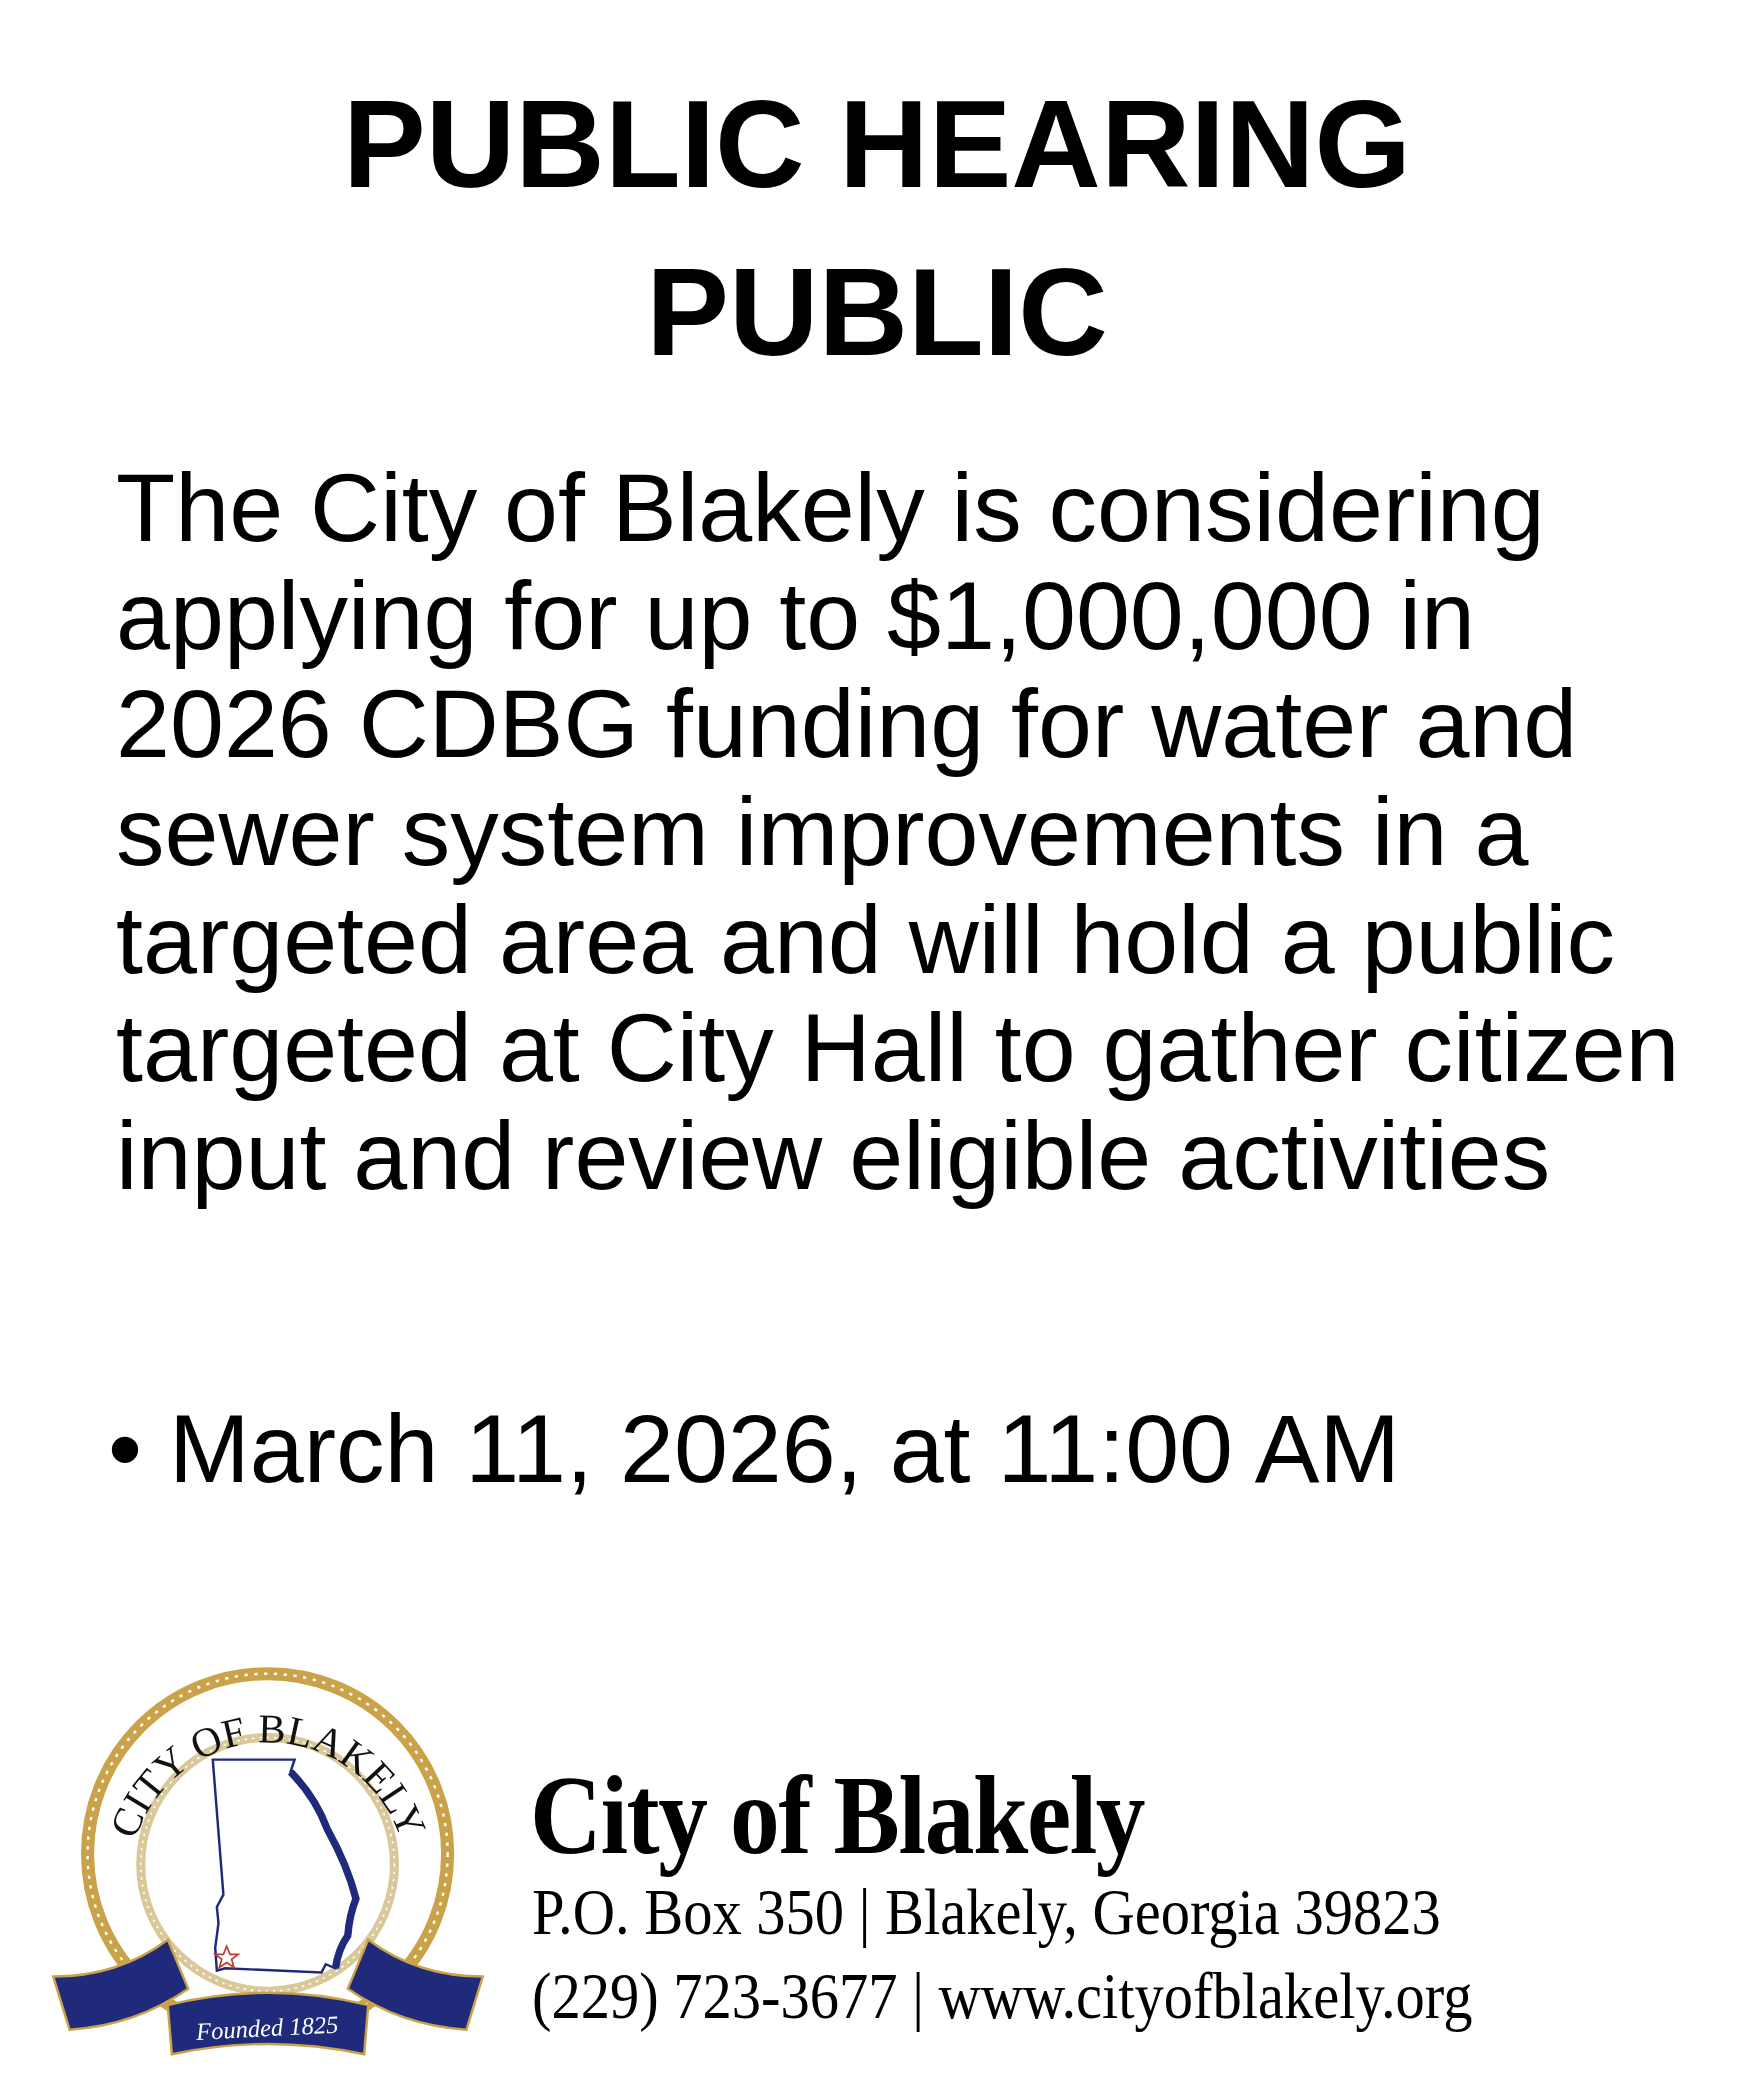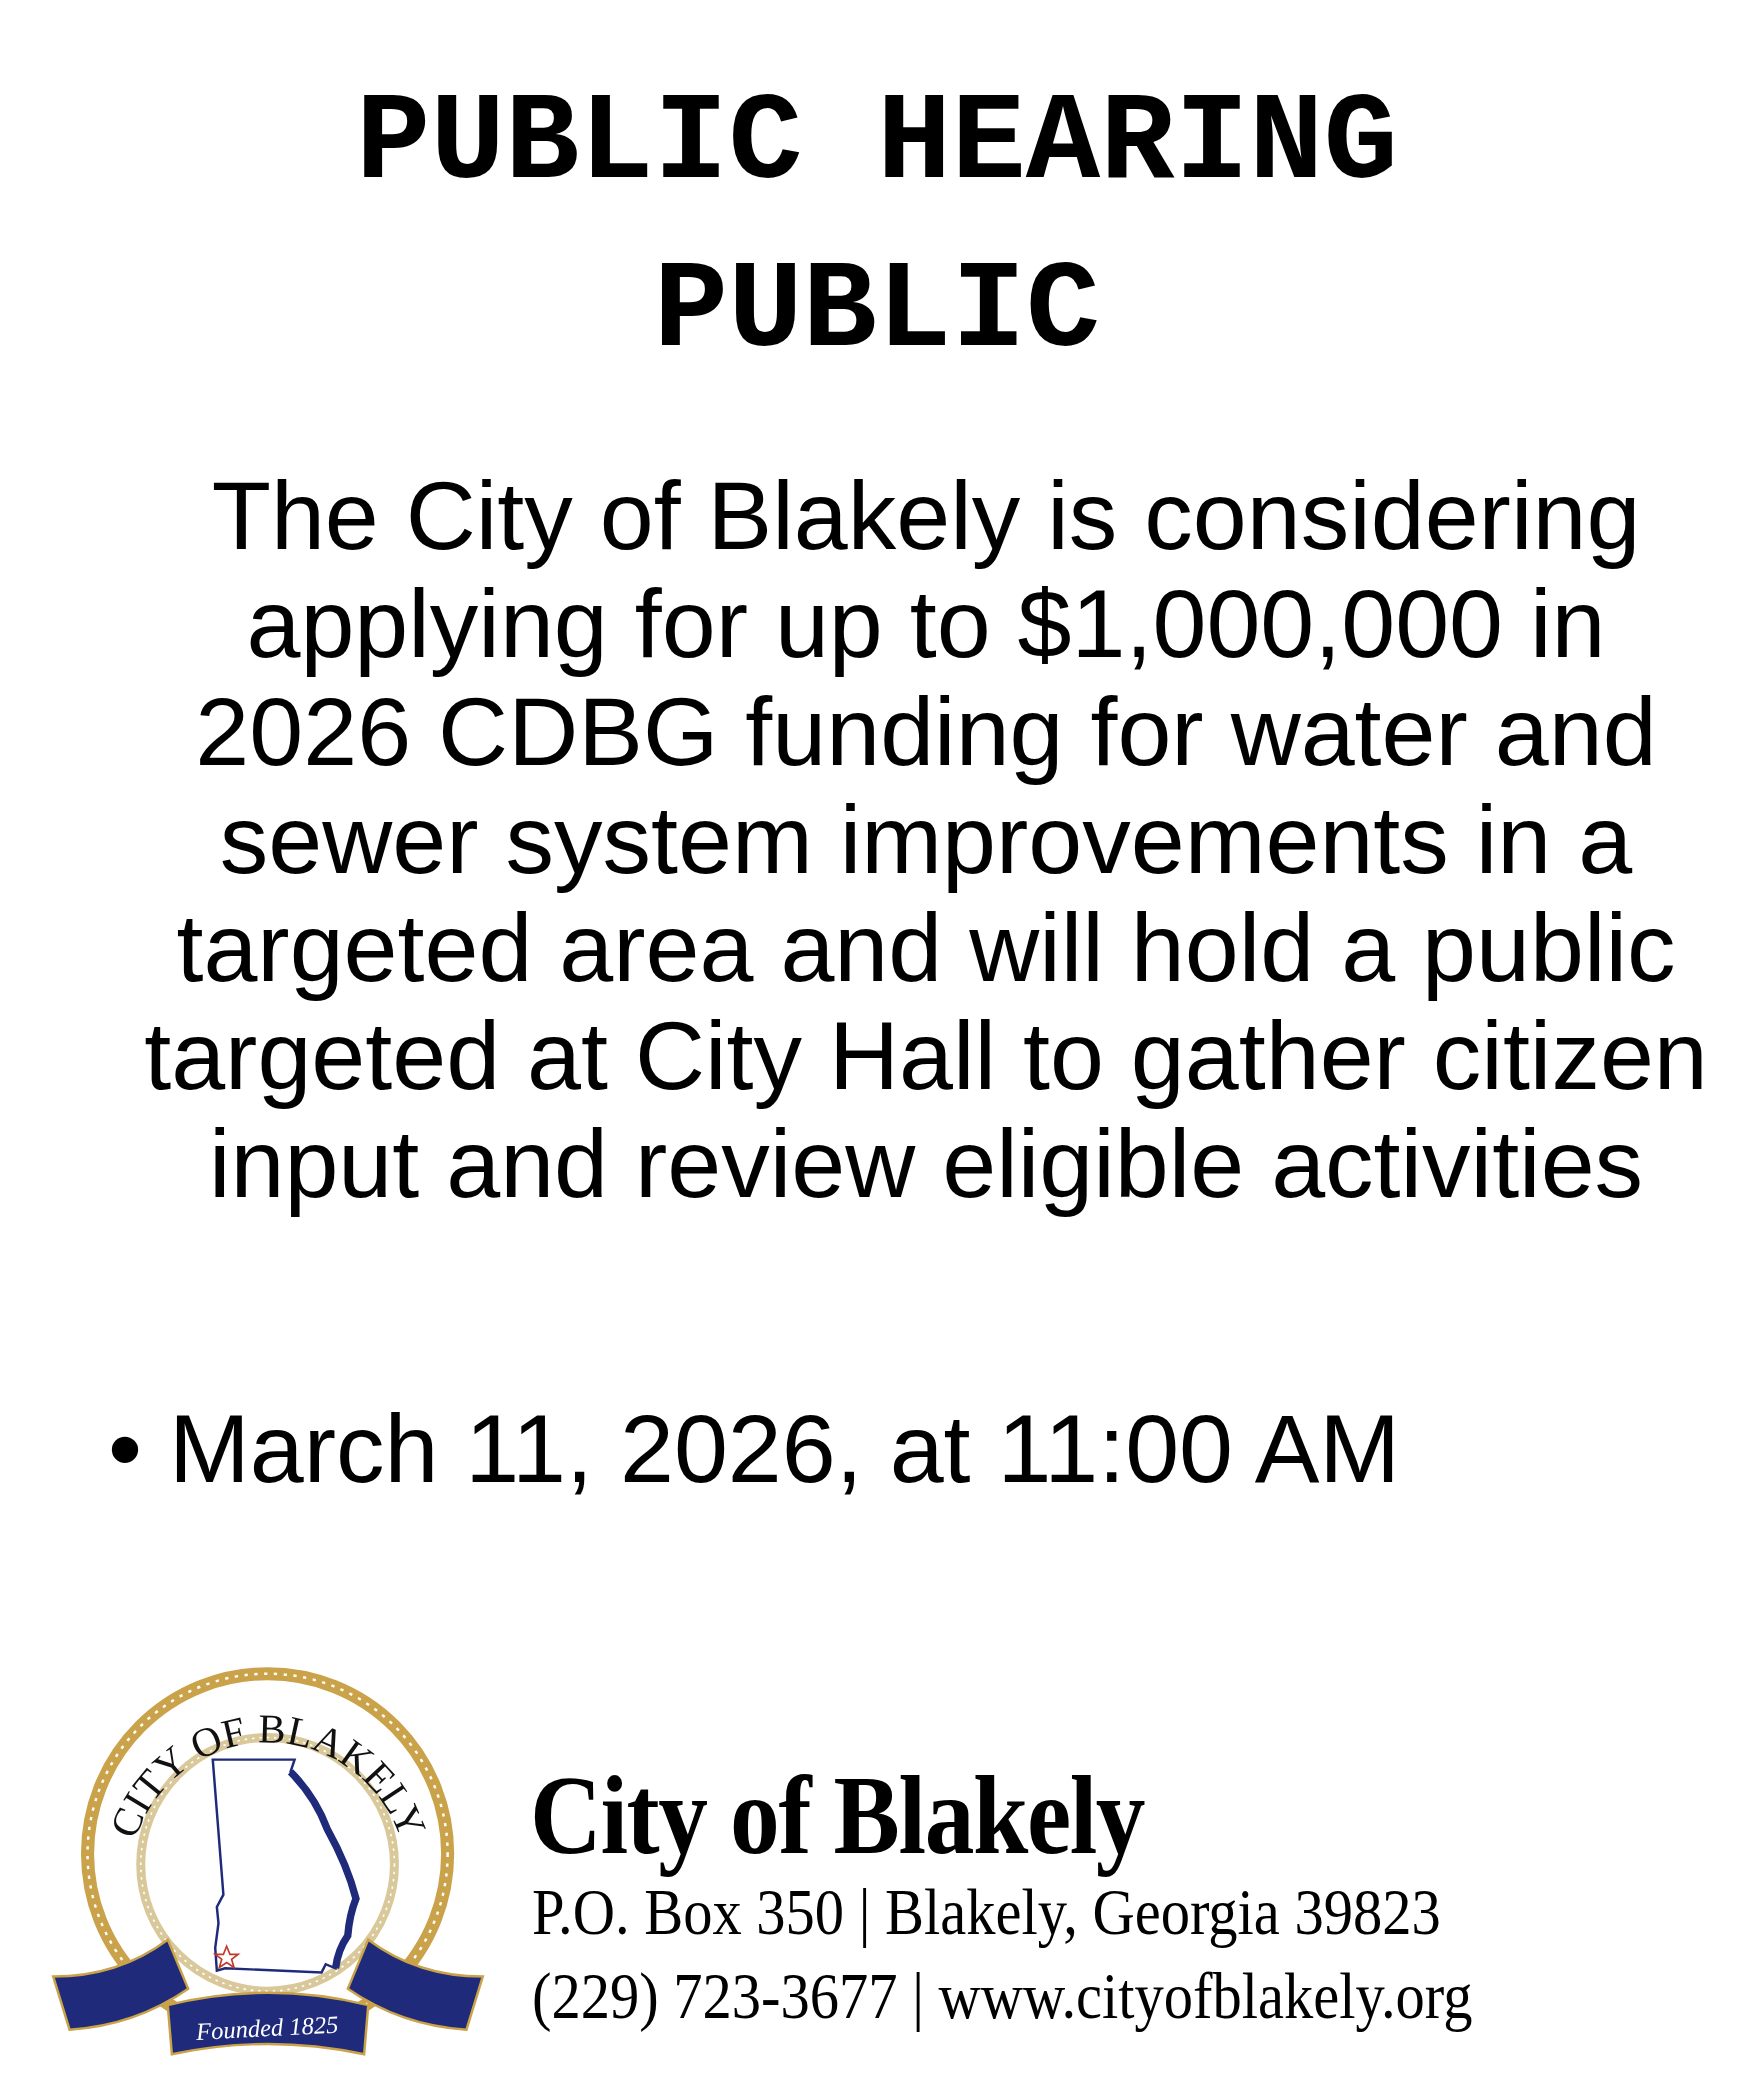--- a/index.html
+++ b/index.html
@@ -1,27 +1,27 @@
 <!DOCTYPE html>
 <html style="font-size:13px"><head>
 <meta charset="utf-8">
 <style>
   html, body { margin: 0; padding: 0; background: #ffffff; }
   body { width: 1754px; height: 2095px; position: relative; overflow: hidden; color: #000; }
   .title {
     position: absolute; left: 0; width: 1754px; text-align: center;
-    font-family: Liberation Mono, monospace; font-weight: bold;
+    font-family: Liberation Sans, sans-serif; font-weight: bold;
     font-size: 124px; line-height: 1; margin: 0; letter-spacing: 0px;
   }
   .title.l1 { top: 82px; }
   .title.l2 { top: 250px; }
   .body-text {
     position: absolute; left: 108px; top: 446px; width: 1604px;
     font-family: "Liberation Sans", sans-serif; font-size: 97px;
-    line-height: 108px; margin: 16px; text-align: center;
+    line-height: 108px; margin: 8px;
   }
   .body-text span { display: block; white-space: nowrap; }
   .date-line {
     position: absolute; left: 108px; top: 1395px;
     font-family: "Liberation Sans", sans-serif; font-size: 97px; line-height: 108px;
     white-space: nowrap;
   }
   .logo { position: absolute; left: 45px; top: 1653px; width: 446px; height: 426px; }
   .org-name {
     position: absolute; left: 530px; top: 1758px;

